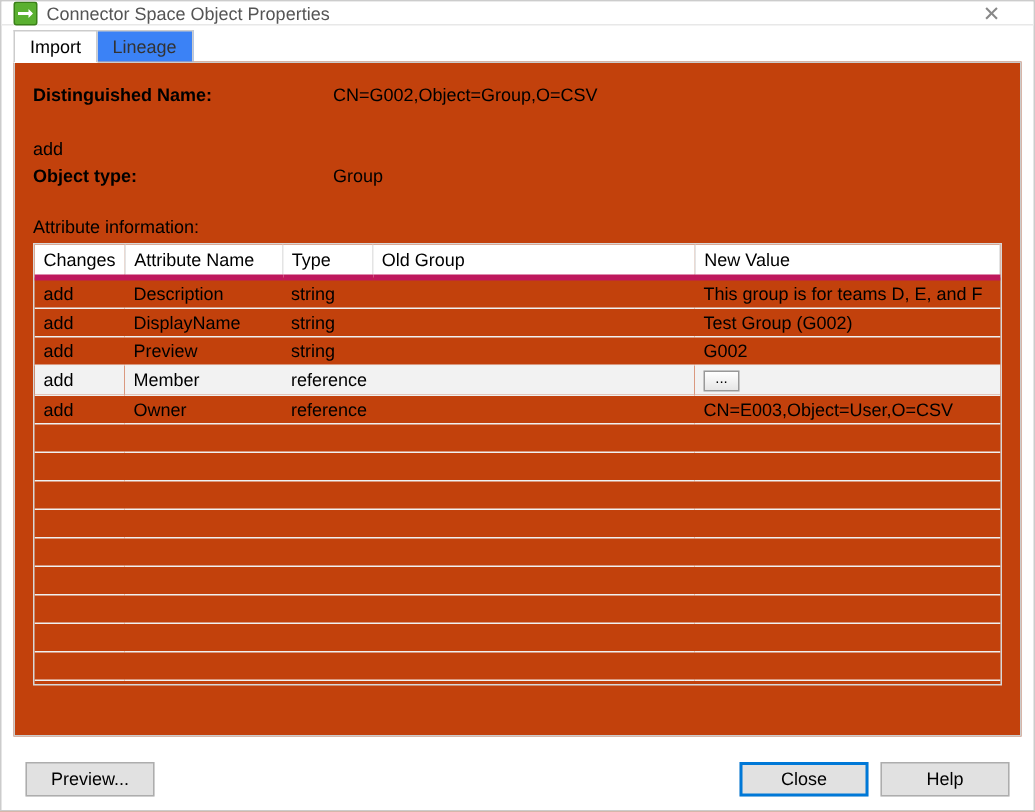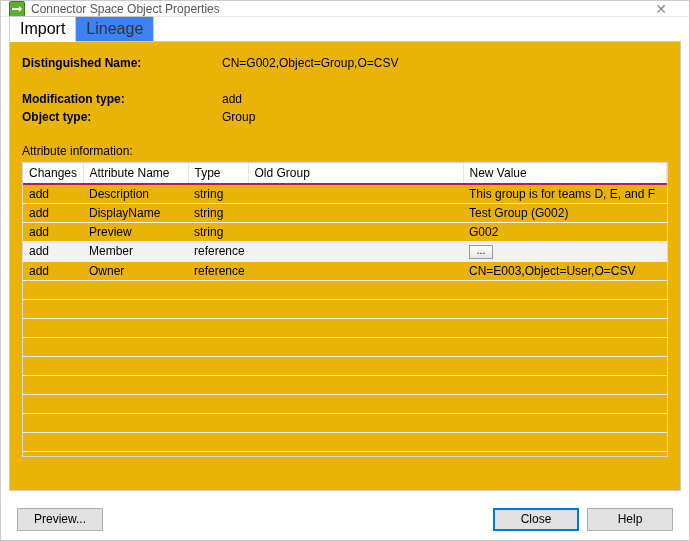--- a/index.html
+++ b/index.html
@@ -71,38 +71,38 @@
       display: flex;
       padding: 4px 8px 0 8px;
       height: 24px;
       align-items: flex-end;
     }
     .tab {
       padding: 3px 10px;
       border: 1px solid #ccc;
       border-bottom: none;
       background: #fff;
-      font-size: 16px;
+      font-size: 12px;
       margin-right: -1px;
       cursor: pointer;
       position: relative;
     }
     .tab.active {
       background: #fff;
       z-index: 2;
       border-bottom: 1px solid #fff;
       margin-bottom: -1px;
     }
     .tab.inactive { background: #3b82f6; color: #333; }
     .tabcontent {
       margin: 0 8px 8px 8px;
       border: 1px solid #ccc;
       height: 450px;
       padding: 14px 12px 10px 12px;
-      background: #eab308;
+      background: #c2410c;
     }
     .field-row { display: flex; margin-bottom: 4px; }
     .field-label { font-weight: bold; width: 200px; }
     .field-value { }
     .section-gap { height: 18px; }
     .attr-title { margin-top: 20px; margin-bottom: 4px; }
     .grid {
       border: 1px solid #d8d8d8;
       height: 295px;
       overflow: hidden;
@@ -110,21 +110,21 @@
     .grid table {
       width: 100%;
       border-collapse: collapse;
       table-layout: fixed;
     }
     .grid th {
       text-align: left;
       font-weight: normal;
       background: #fff;
       border-right: 1px solid #e4e4e4;
-      border-bottom: 2px solid #be185d;
+      border-bottom: 4px solid #be185d;
       padding: 3px 6px;
       font-size: 12px;
       height: 20px;
     }
     .grid td {
       padding: 2px 6px;
       border-bottom: 1px solid #f0f0f0;
       font-size: 12px;
       height: 19px;
       white-space: nowrap;
@@ -186,21 +186,20 @@
 <div class="tabcontent">
 
   <div class="field-row">
     <div class="field-label">Distinguished Name:</div>
     <div class="field-value">CN=G002,Object=Group,O=CSV</div>
   </div>
 
   <div class="section-gap"></div>
 
   <div class="field-row">
-    <div class="field-label">Modification type:</div>
     <div class="field-value">add</div>
   </div>
   <div class="field-row">
     <div class="field-label">Object type:</div>
     <div class="field-value">Group</div>
   </div>
 
   <div class="attr-title">Attribute information:</div>
 
   <div class="grid">

